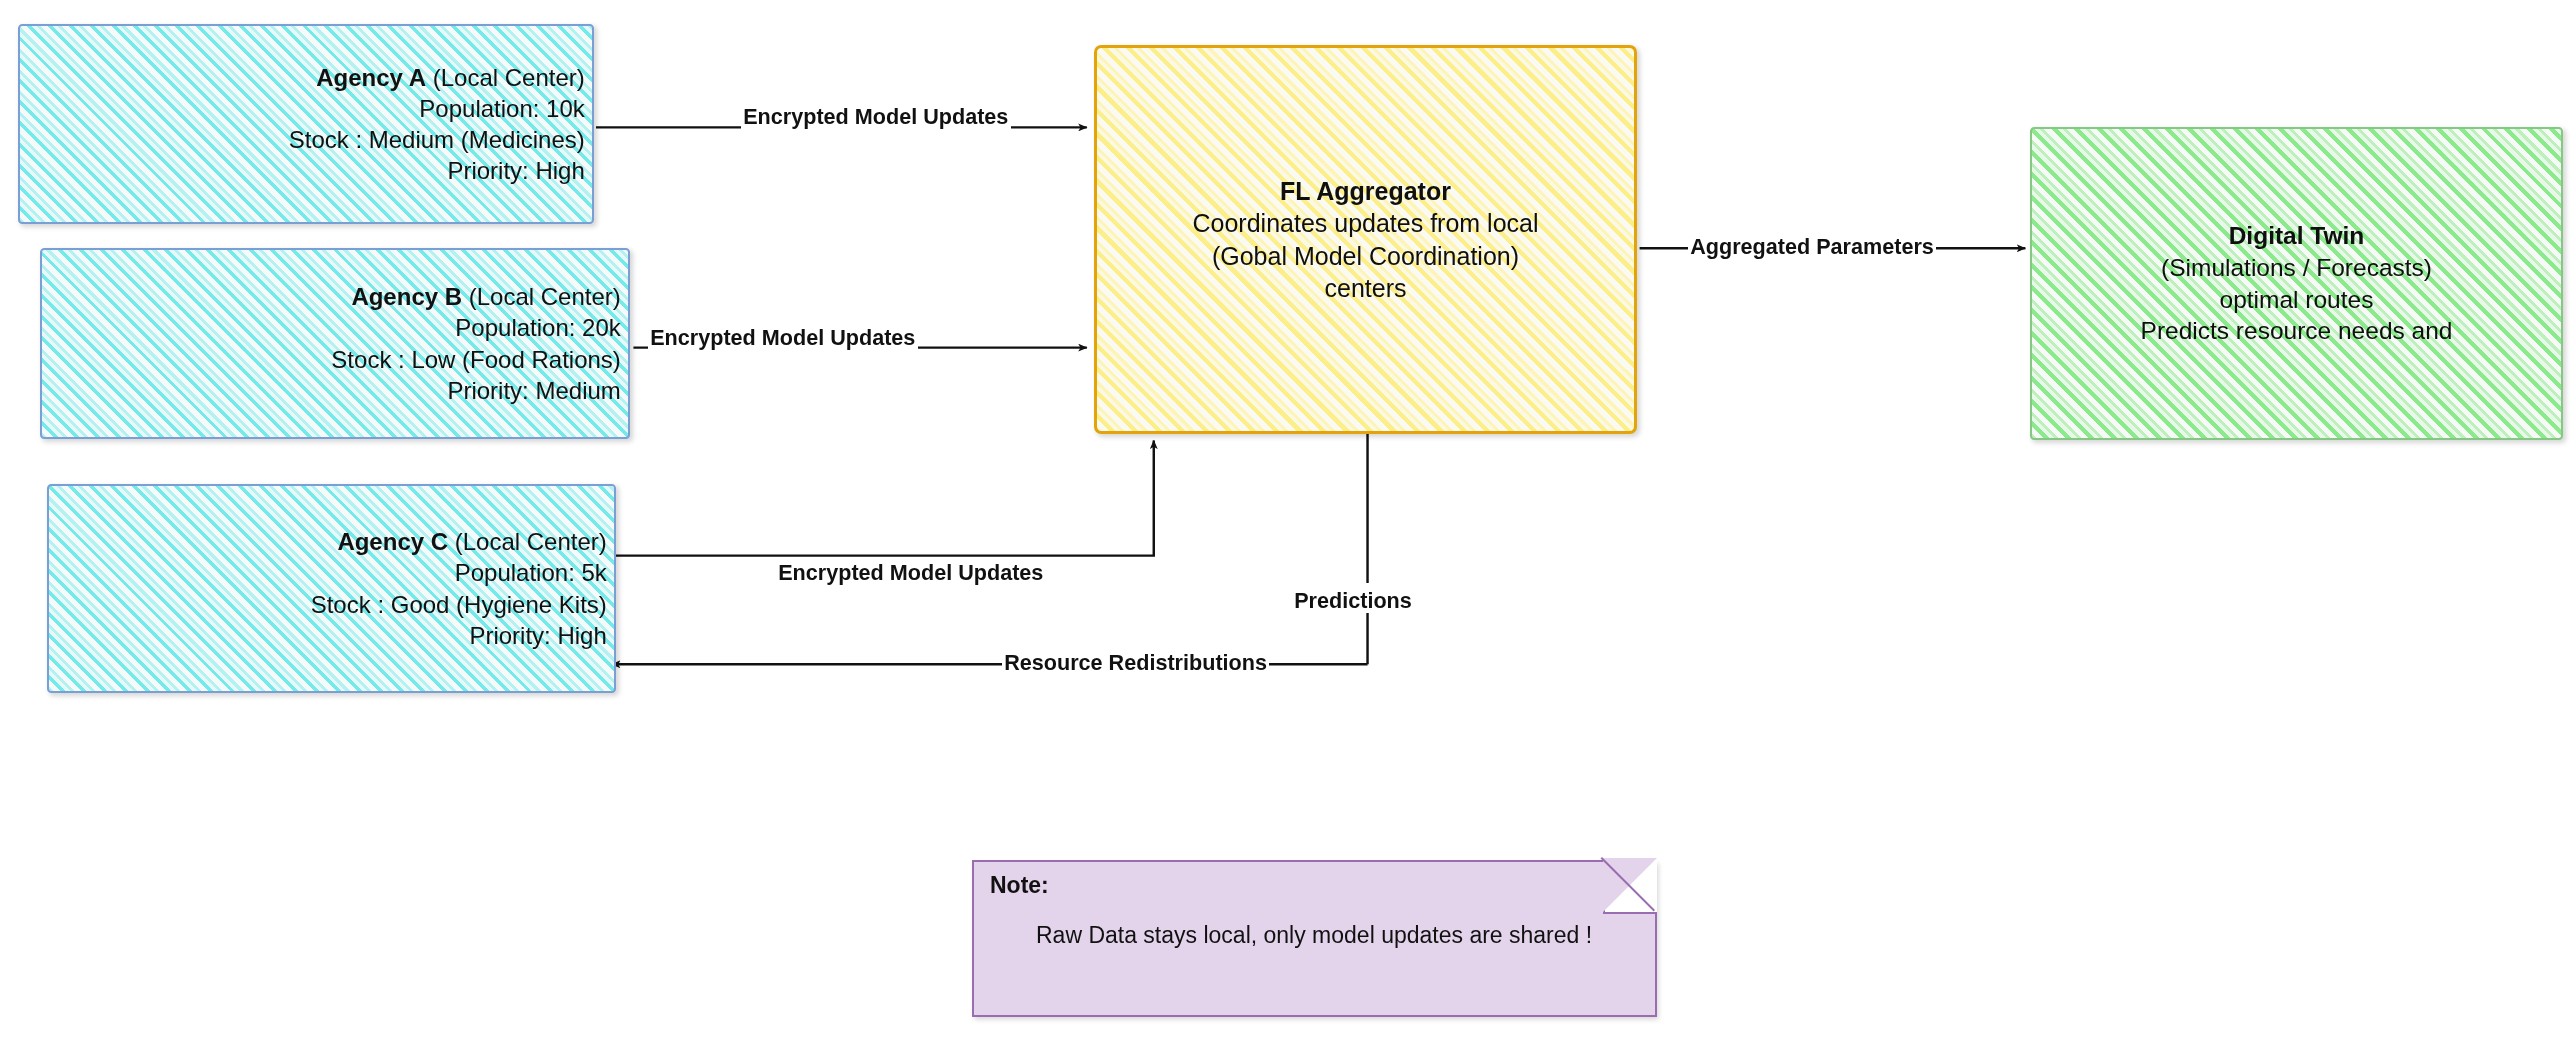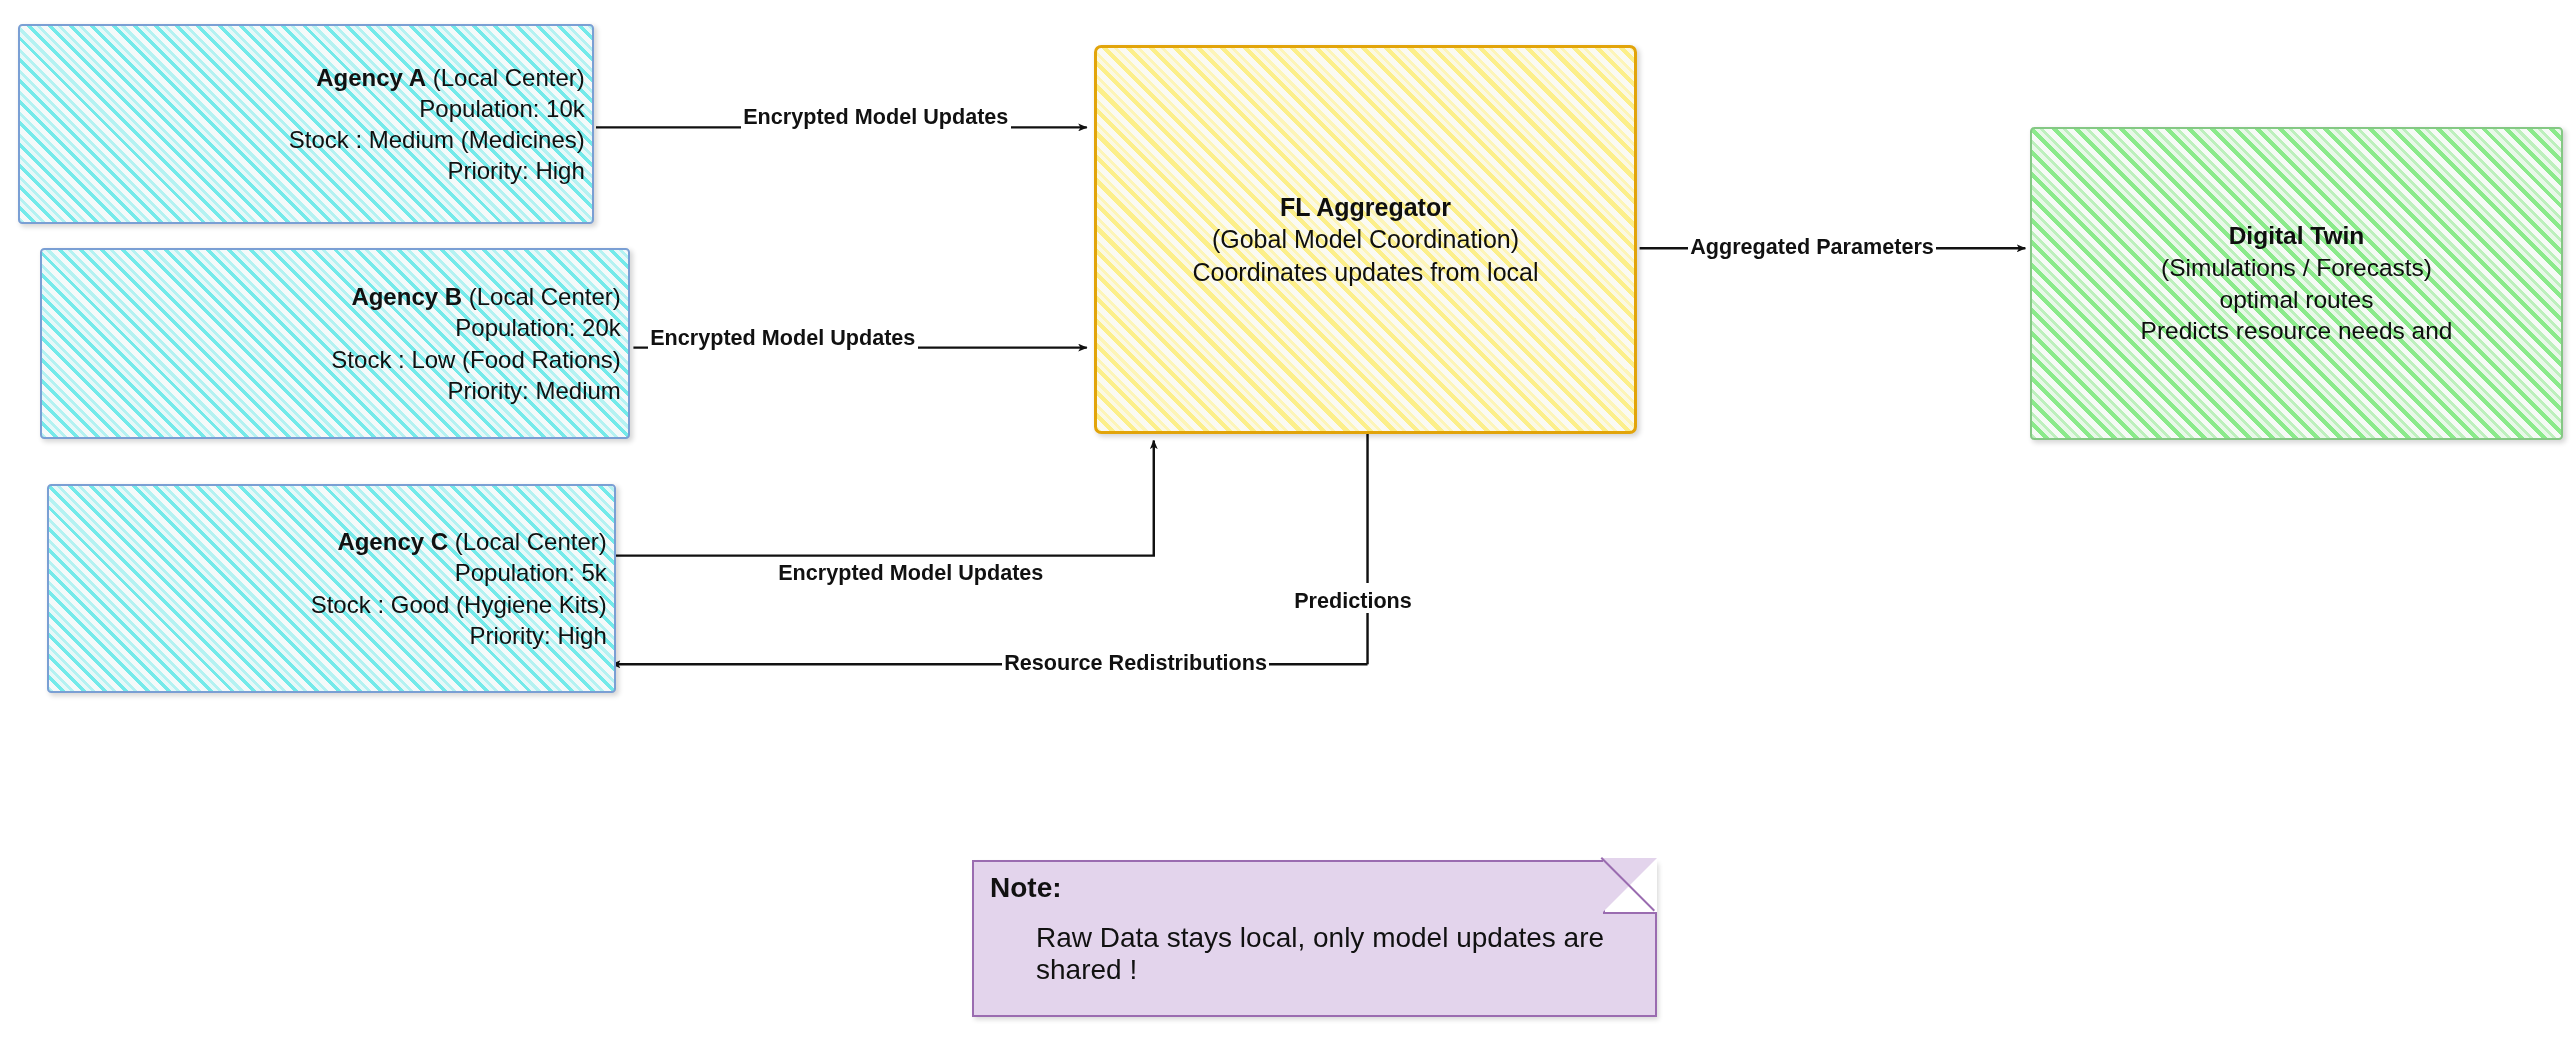--- a/index.html
+++ b/index.html
@@ -103,21 +103,21 @@
   }
 
   
   .note-box {
     position: absolute;
     box-sizing: border-box;
     background: #e3d4ec;
     border: 2.2px solid #9a6cb0;
     box-shadow: 2.2px 2.9px 5px rgba(0,0,0,0.16);
     color: #111111;
-    font-size: 28px;
+    font-size: 23px;
   }
   .note-fold {
     position: absolute;
     top: -2.2px;
     right: -2.2px;
     width: 52px;
     height: 52px;
     background: #ffffff;
     border-left: 2.2px solid #9a6cb0;
     border-bottom: 2.2px solid #9a6cb0;
@@ -230,22 +230,23 @@
       <span class="ln"><b>Agency C</b><span> (Local Center)</span></span>
       <span class="ln">Population:  5k</span>
       <span class="ln">Stock : Good (Hygiene Kits)</span>
       <span class="ln">Priority: High</span>
     </span>
   </div>
 
   <div class="node node-aggregator" style="left:1094px; top:45px; width:543px; height:389px;">
     <span class="lines">
       <span class="ln bold">FL Aggregator</span>
+      <span class="ln">Coordinates updates from local</span>
       <span class="ln">(Gobal Model Coordination)</span>
-      <span class="ln">Coordinates updates from local</span>
+      <span class="ln">centers</span>
     </span>
   </div>
 
   <div class="node node-twin" style="left:2030px; top:127px; width:533px; height:313px;">
     <span class="lines">
       <span class="ln bold">Digital Twin</span>
       <span class="ln">(Simulations / Forecasts)</span>
       <span class="ln">optimal routes</span>
       <span class="ln">Predicts resource needs and</span>
     </span>

